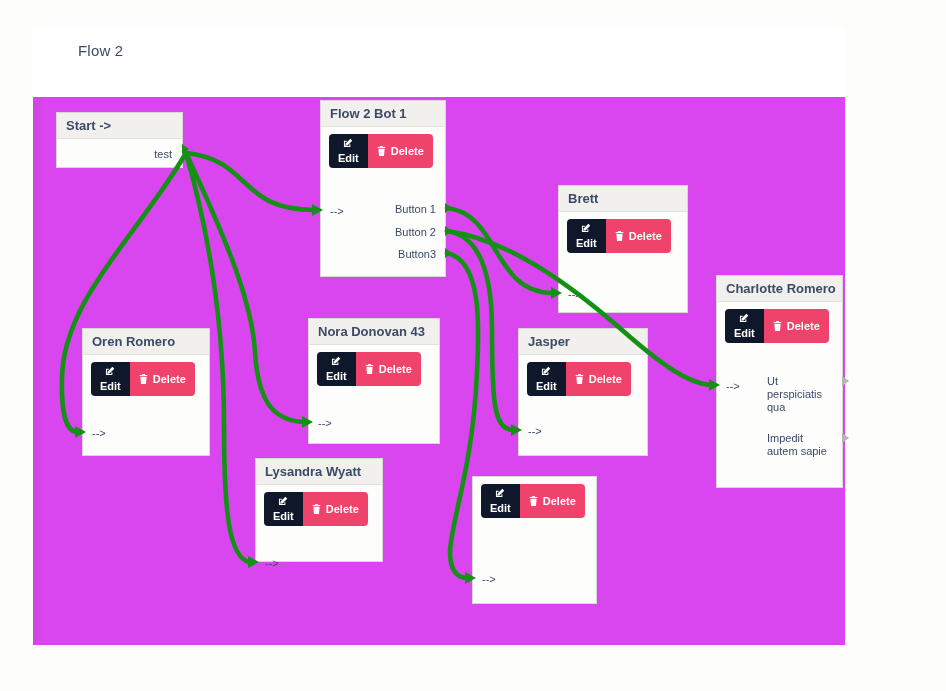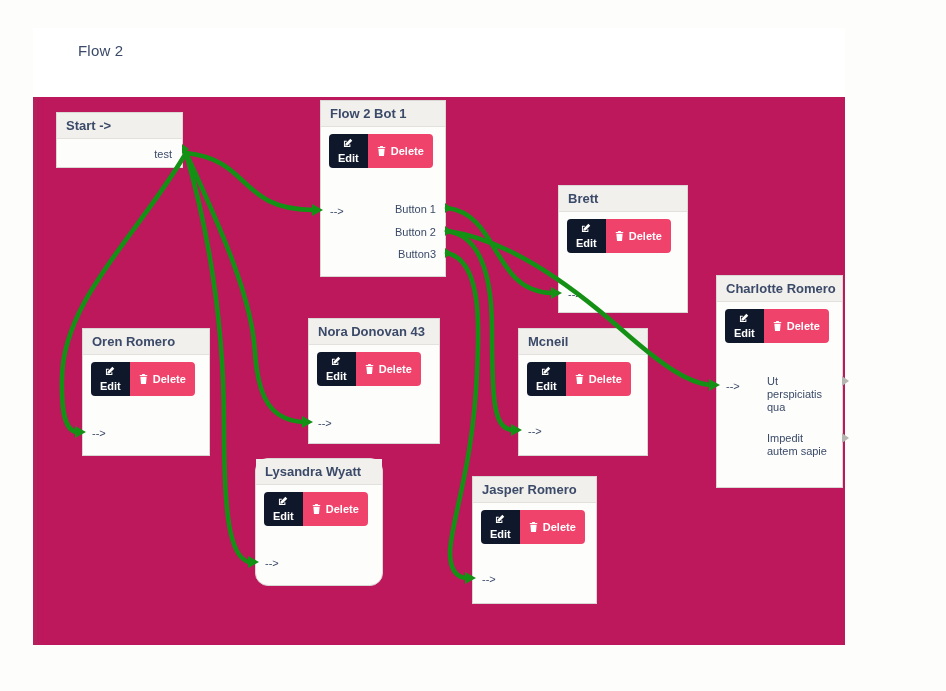--- a/index.html
+++ b/index.html
@@ -2,21 +2,21 @@
 <html><head>
 <meta charset="utf-8">
 <style>
   * { margin:0; padding:0; box-sizing:border-box; }
   html,body { width:946px; height:691px; background:#fdfdfb; font-family:"Liberation Sans", sans-serif; overflow:hidden; }
   #stage { position:relative; width:946px; height:691px; }
 
   
   .flow-canvas {
     position:absolute; left:33px; top:28px; width:812px; height:617px;
-    background:#be185d;
+    background:#d946ef;
     box-shadow: inset 9px 0 10px -8px rgba(110,100,90,.28);
   }
   .flow-toolbar {
     position:absolute; left:0; top:0; width:100%; height:69px;
     background:#ffffff;
   }
   .flow-title {
     position:absolute; left:45px; top:14px;
     color:#3b4a68; font-size:15px; font-weight:500; letter-spacing:.2px;
   }
@@ -176,59 +176,58 @@
         <svg width="9" height="10" viewBox="0 0 14 16">
             <path fill="#fff" d="M5 0h4l.6 1.4H13V3H1V1.4h3.4zM2 4.5h10L11 16H3z"></path>
           </svg>
         <span>Delete</span>
       </button>
     </div>
     <div class="port port-in" style="top:98px;">--&gt;</div>
   </div>
 
   <div class="node" style="left:518px; top:328px; width:130px; height:128px;">
-    <div class="node-header">Mcneil</div>
+    <div class="node-header">Jasper</div>
     <div class="btn-row">
       <button class="btn btn-edit">
         <svg width="10" height="10" viewBox="0 0 16 16">
             <path fill="#fff" d="M11.8 1.2l3 3-7.6 7.6-3.7.7.7-3.7zM1.5 4.2h4.6v1.6H3.1v7.1h7.1v-3h1.6v4.6H1.5z"></path>
           </svg>
         <span>Edit</span>
       </button>
       <button class="btn btn-delete">
         <svg width="9" height="10" viewBox="0 0 14 16">
             <path fill="#fff" d="M5 0h4l.6 1.4H13V3H1V1.4h3.4zM2 4.5h10L11 16H3z"></path>
           </svg>
         <span>Delete</span>
       </button>
     </div>
     <div class="port port-in" style="top:96px;">--&gt;</div>
   </div>
 
-  <div class="node" style="left:255px; top:458px; width:128px; height:128px;border-radius:13px;">
+  <div class="node" style="left:255px; top:458px; width:128px; height:104px;">
     <div class="node-header">Lysandra Wyatt</div>
     <div class="btn-row">
       <button class="btn btn-edit">
         <svg width="10" height="10" viewBox="0 0 16 16">
             <path fill="#fff" d="M11.8 1.2l3 3-7.6 7.6-3.7.7.7-3.7zM1.5 4.2h4.6v1.6H3.1v7.1h7.1v-3h1.6v4.6H1.5z"></path>
           </svg>
         <span>Edit</span>
       </button>
       <button class="btn btn-delete">
         <svg width="9" height="10" viewBox="0 0 14 16">
             <path fill="#fff" d="M5 0h4l.6 1.4H13V3H1V1.4h3.4zM2 4.5h10L11 16H3z"></path>
           </svg>
         <span>Delete</span>
       </button>
     </div>
     <div class="port port-in" style="top:98px;">--&gt;</div>
   </div>
 
   <div class="node" style="left:472px; top:476px; width:125px; height:128px;">
-    <div class="node-header">Jasper Romero</div>
     <div class="btn-row">
       <button class="btn btn-edit">
         <svg width="10" height="10" viewBox="0 0 16 16">
             <path fill="#fff" d="M11.8 1.2l3 3-7.6 7.6-3.7.7.7-3.7zM1.5 4.2h4.6v1.6H3.1v7.1h7.1v-3h1.6v4.6H1.5z"></path>
           </svg>
         <span>Edit</span>
       </button>
       <button class="btn btn-delete">
         <svg width="9" height="10" viewBox="0 0 14 16">
             <path fill="#fff" d="M5 0h4l.6 1.4H13V3H1V1.4h3.4zM2 4.5h10L11 16H3z"></path>

